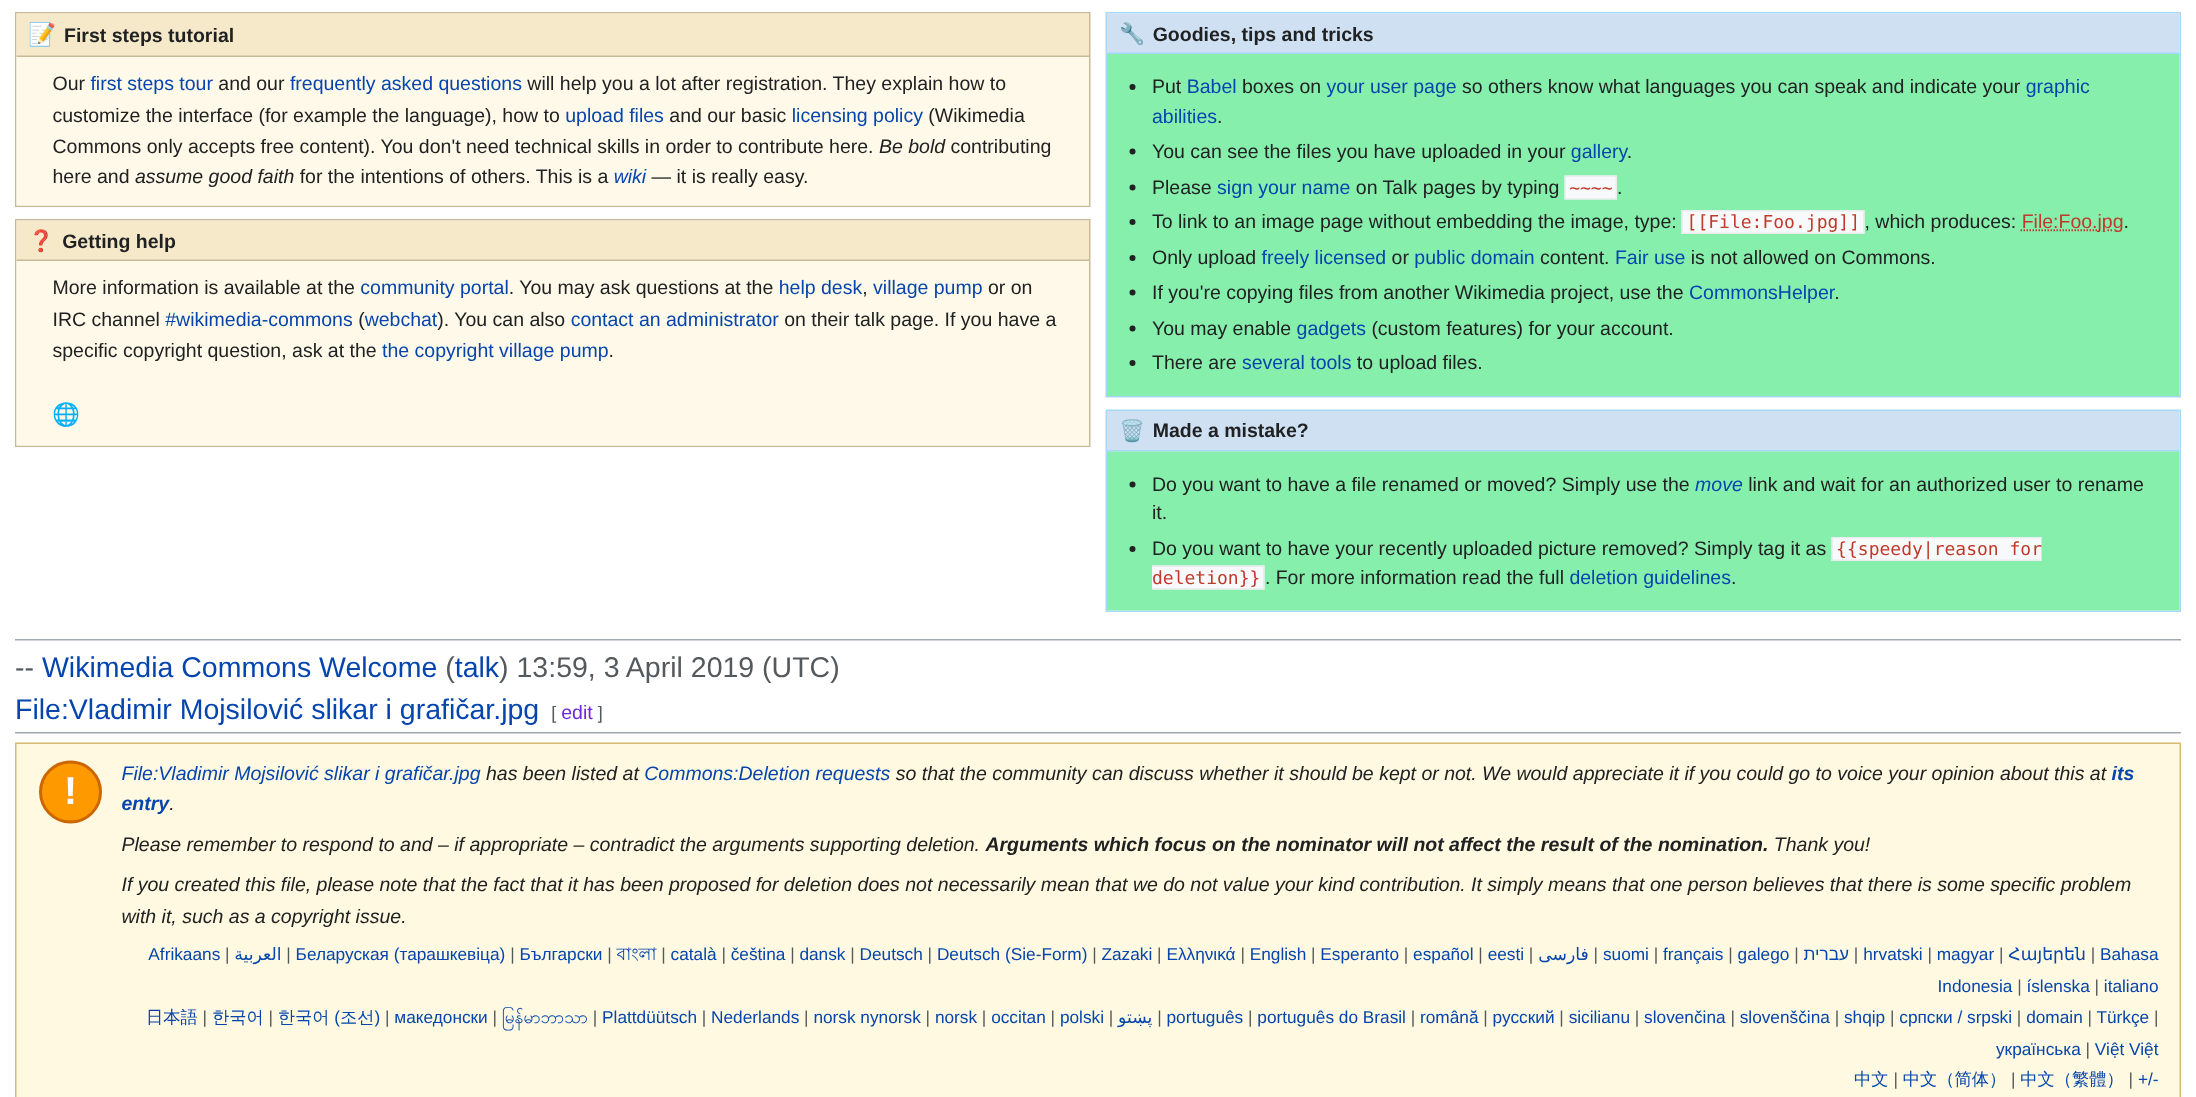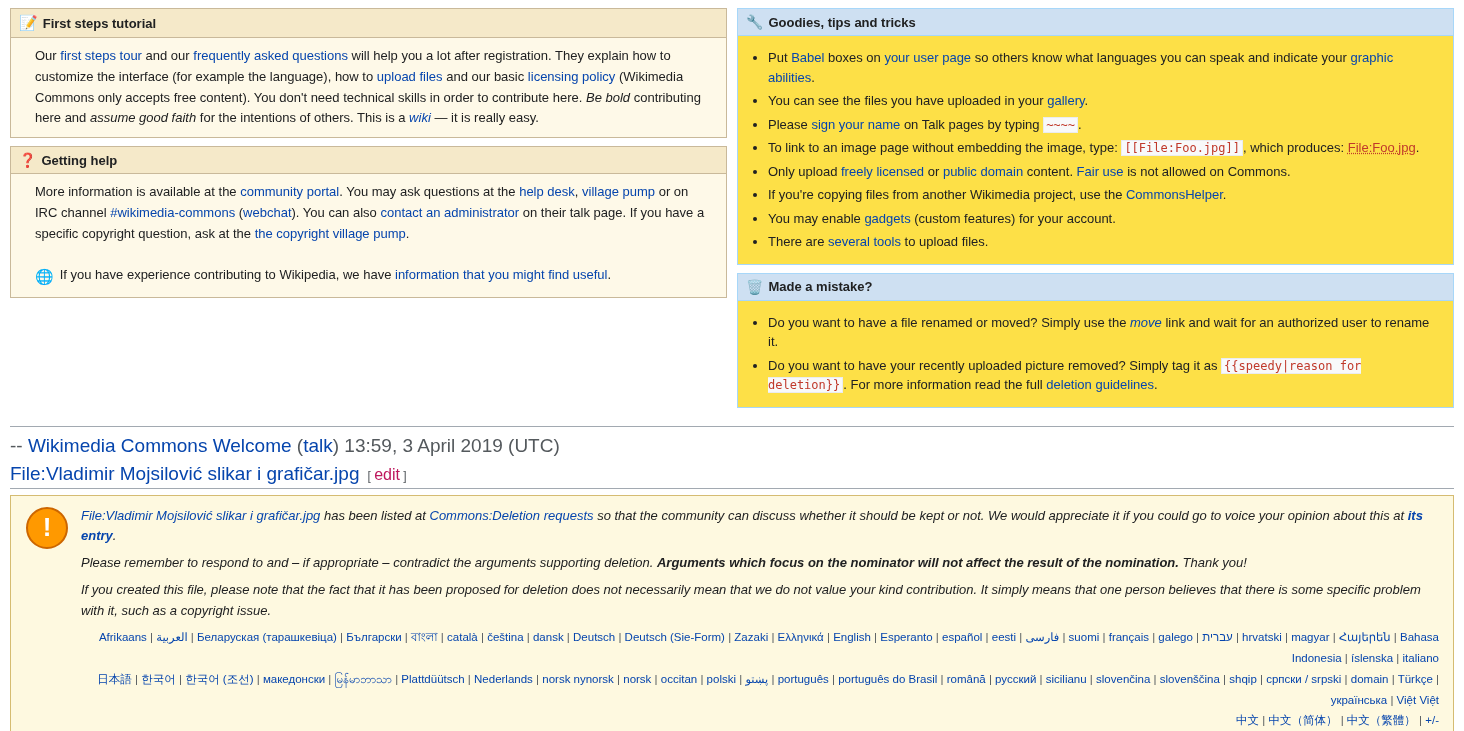--- a/index.html
+++ b/index.html
@@ -34,21 +34,21 @@
     }
     .box-header-yellow {
       background: #f5e9c9;
       border-bottom: 1px solid #c9b99a;
     }
     .box-border-yellow {
       border: 1px solid #c9b99a;
     }
     .box-content {
       padding: 8px 12px;
-      background: #fde047;
+      background: #86efac;
       line-height: 1.6;
     }
     .box-content-yellow {
       background: #fef9e8;
       padding-left: 24px;
     }
     .box ul {
       padding-left: 18px;
       margin: 4px 0;
     }
@@ -82,21 +82,21 @@
       border-bottom: 1px solid #a2a9b1;
       margin-bottom: 6px;
       padding-bottom: 3px;
       color: #0645ad;
       display: flex;
       align-items: baseline;
       gap: 8px;
     }
     .section-title-text { color: #0645ad; font-size: 19px; font-weight: normal; }
     .edit-bracket { font-size: 12px; color: #54595d; }
-    .edit-bracket a { color: #be185d; font-size: 16px; }
+    .edit-bracket a { color: #6d28d9; font-size: 13px; }
     .notice-box {
       background: #fef9e0;
       border: 1px solid #d5bc72;
       padding: 10px 14px;
       margin-bottom: 8px;
       display: flex;
       gap: 12px;
       align-items: flex-start;
     }
     .notice-icon {
@@ -144,21 +144,20 @@
         <span style="font-size:14px;">❓</span>
         <span>Getting help</span>
       </div>
       <div class="box-content box-content-yellow">
         <p>
           More information is available at the <a href="#">community portal</a>. You may ask questions at the <a href="#">help desk</a>, <a href="#">village pump</a> or on IRC channel <a href="#">#wikimedia-commons</a> (<a href="#">webchat</a>). You can also <a href="#">contact an administrator</a> on their talk page. If you have a specific copyright question, ask at the <a href="#">the copyright village pump</a>.
         </p>
         <br>
         <p style="display:flex;align-items:flex-start;gap:6px;">
           <span style="font-size:15px;flex-shrink:0;">🌐</span>
-          <span>If you have experience contributing to Wikipedia, we have <a href="#">information that you might find useful</a>.</span>
         </p>
       </div>
     </div>
   </div>
 
   <div class="right-col">
 
     <div class="box">
       <div class="box-header">
         <span style="font-size:14px;">🔧</span>

